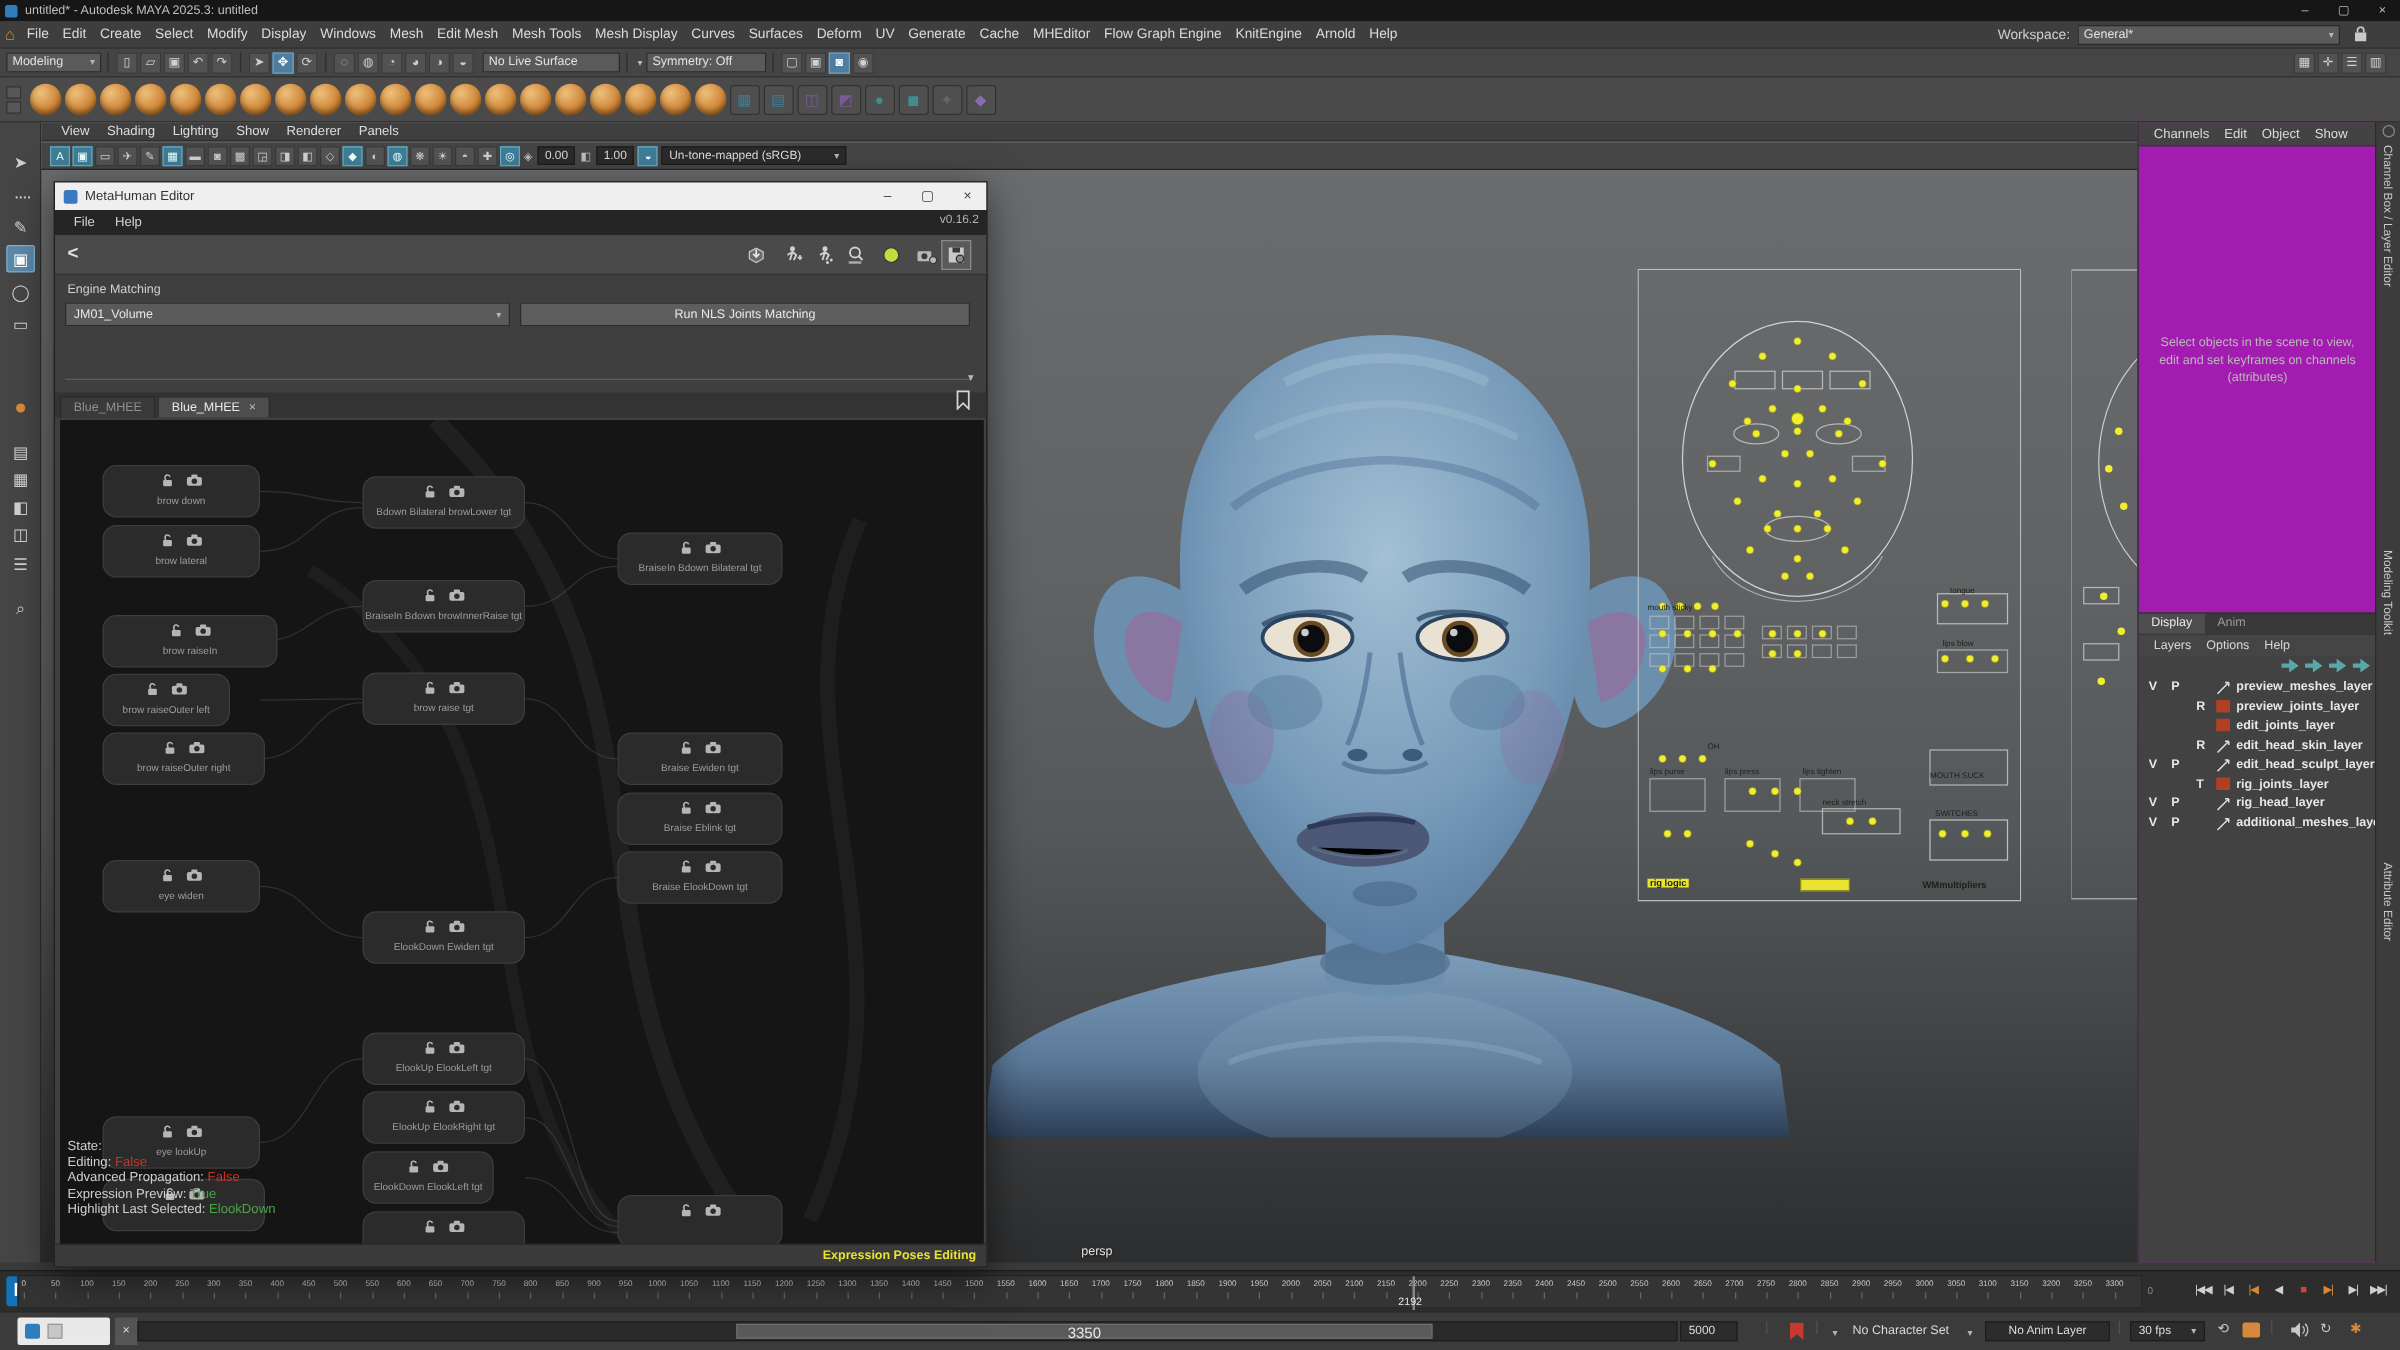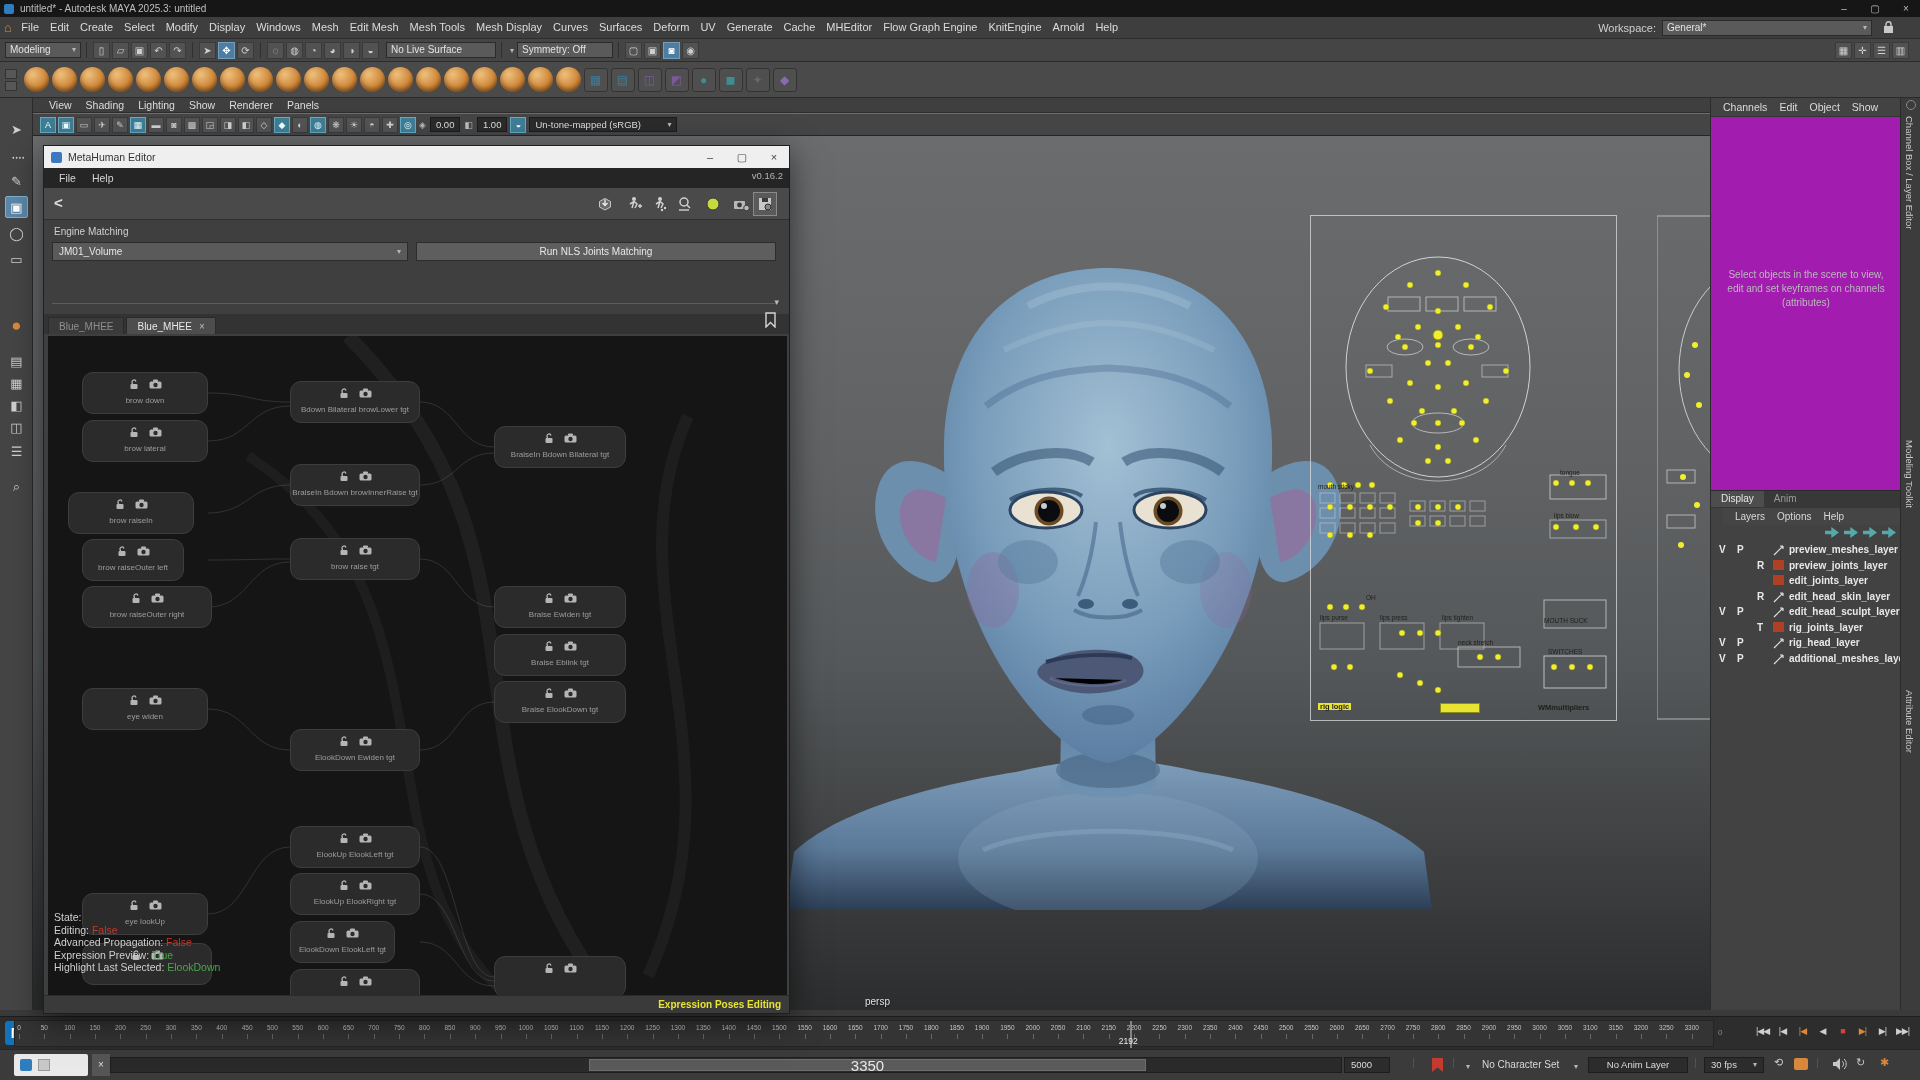--- a/index.html
+++ b/index.html
@@ -65,21 +65,21 @@
   #mh-footer{position:absolute;left:0;bottom:0;width:100%;height:18px;background:#3a3a3a;border-top:1px solid #2a2a2a}
   #mh-footer .txt{position:absolute;right:8px;top:3px;color:#e9e431;font-size:10px;font-weight:bold}
   
   #rightdock{left:1710px;top:98px;width:190px;height:912px;background:#a21caf;border-left:1px solid #2b2b2b}
   #cb-menus{position:absolute;left:0;top:0;width:100%;height:19px;display:flex;align-items:center;padding-left:6px;background:#434343;border-bottom:1px solid #333}
   #cb-menus .mitem{color:#dcdcdc;font-size:10.5px;padding:0 6px}
   #cb-msg{position:absolute;left:14px;top:170px;width:162px;text-align:center;color:#b9b9b9;font-size:10px;line-height:14px}
   #layer-panel{position:absolute;left:0;top:392px;width:100%;bottom:0;background:#424242;border-top:1px solid #2a2a2a}
   .lay-tab{display:inline-block;height:16px;line-height:16px;padding:0 10px;font-size:10px;color:#9a9a9a;background:#383838}
   .lay-tab.active{background:#4d4d4d;color:#e8e8e8}
-  #lay-menus{position:absolute;left:12px;top:17px;width:100%;height:17px;display:flex;padding-left:6px;background:#454545}
+  #lay-menus{position:absolute;left:0;top:17px;width:100%;height:17px;display:flex;padding-left:6px;background:#454545}
   #lay-menus .mitem{color:#d8d8d8;font-size:10px;padding:0 6px;line-height:17px}
   #lay-icons{position:absolute;right:4px;top:36px;display:flex;gap:5px}
   .lay-ico{width:14px;height:11px;background:#57a8a8;border-radius:2px;clip-path:polygon(0 35%,45% 35%,45% 0,100% 50%,45% 100%,45% 65%,0 65%)}
   .lrow{position:absolute;left:0;width:100%;height:15px;font-size:10px;color:#e8e8e8;font-weight:bold}
   .lrow span{position:absolute;top:1px}
   .lswatch{position:absolute;width:11px;height:10px;top:2px}
   
   #sidestrip{left:1900px;top:98px;width:20px;height:912px;background:#3c3c3c;border-left:1px solid #2a2a2a}
   .vtab{position:absolute;left:3px;writing-mode:vertical-rl;font-size:9.5px;color:#c9c9c9;white-space:nowrap}
   
@@ -88,21 +88,21 @@
   #ruler{position:absolute;left:14px;top:3px;width:1700px;height:27px;background:#343434;border:1px solid #242424}
   .tick-lbl{position:absolute;top:3px;color:#c6c6c6;font-size:6.5px;transform:translateX(-50%)}
   .tick-mark{position:absolute;top:13px;width:1px;height:5px;background:#8a8a8a;opacity:.6}
   #cur-line{position:absolute;top:0;width:2px;height:27px;background:#9a9a9a;opacity:.8}
   #cur-lbl{position:absolute;top:15px;color:#e8e8e8;font-size:8.5px;transform:translateX(-60%)}
   #aux0{position:absolute;left:1718px;top:11px;color:#8a8a8a;font-size:8px}
   .pb-btn{position:absolute;top:4px;width:19px;height:20px;color:#cfcfcf;font-size:9px;display:flex;align-items:center;justify-content:center;letter-spacing:-1px}
   
   #bottomrow{left:0;top:1049px;width:1920px;height:31px;background:#3b3b3b;border-top:1px solid #262626}
   #range-track{position:absolute;left:110px;top:7px;width:1232px;height:16px;background:#2a2a2a;border:1px solid #1e1e1e}
-  #range-handle{position:absolute;left:478px;top:1px;width:557px;height:12px;background:#5a5a5a;border:1px solid #6e6e6e;color:#e8e8e8;font-size:15px;text-align:center;line-height:12px}
+  #range-handle{position:absolute;left:478px;top:1px;width:557px;height:12px;background:#5a5a5a;border:1px solid #6e6e6e;color:#e8e8e8;font-size:12px;text-align:center;line-height:12px}
   .br-field{position:absolute;top:7px;height:16px;background:#2c2c2c;border:1px solid #1d1d1d;color:#dcdcdc;font-size:9.5px;line-height:14px;padding:0 6px}
   .br-text{position:absolute;top:9px;color:#d8d8d8;font-size:10px}
   .br-ico{position:absolute;top:6px;font-size:11px;color:#c8c8c8}
   #taskbar-frag{position:absolute;left:14px;top:4px;width:74px;height:22px;background:#e9e9e9;border-radius:2px;display:flex;align-items:center;gap:6px;padding-left:6px}
   #toast-close{position:absolute;left:92px;top:4px;width:18px;height:22px;background:#555;color:#ddd;text-align:center;line-height:22px;font-size:10px}
   .dd-arrow{color:#b5b5b5;font-size:8px}
 </style>
 </head>
 <body>
 
@@ -650,21 +650,21 @@
                   <path d="M3 5 V3 a2 2 0 0 1 4 0" stroke="#b5b5b5" stroke-width="1.3" fill="none" transform="rotate(-14 5 3)"></path>
                 </svg></span>
               <span><svg width="13" height="10" viewBox="0 0 13 10">
                   <rect x="0.5" y="2.5" width="12" height="7" rx="1.5" fill="#b5b5b5"></rect>
                   <circle cx="6.5" cy="6" r="2.2" fill="#2b2b2b"></circle>
                   <rect x="4" y="0.5" width="5" height="2.5" rx="1" fill="#b5b5b5"></rect>
                 </svg></span>
             </div>
             <div class="lbl">brow lateral</div>
           </div>
-          <div class="gnode" style="left: 20px; top: 156px; width: 126px;">
+          <div class="gnode" style="left: 34px; top: 156px; width: 140px;">
             <div class="icons">
               <span><svg width="10" height="11" viewBox="0 0 10 11">
                   <rect x="1.5" y="5" width="7" height="5" rx="1" fill="#b5b5b5"></rect>
                   <path d="M3 5 V3 a2 2 0 0 1 4 0" stroke="#b5b5b5" stroke-width="1.3" fill="none" transform="rotate(-14 5 3)"></path>
                 </svg></span>
               <span><svg width="13" height="10" viewBox="0 0 13 10">
                   <rect x="0.5" y="2.5" width="12" height="7" rx="1.5" fill="#b5b5b5"></rect>
                   <circle cx="6.5" cy="6" r="2.2" fill="#2b2b2b"></circle>
                   <rect x="4" y="0.5" width="5" height="2.5" rx="1" fill="#b5b5b5"></rect>
                 </svg></span>

